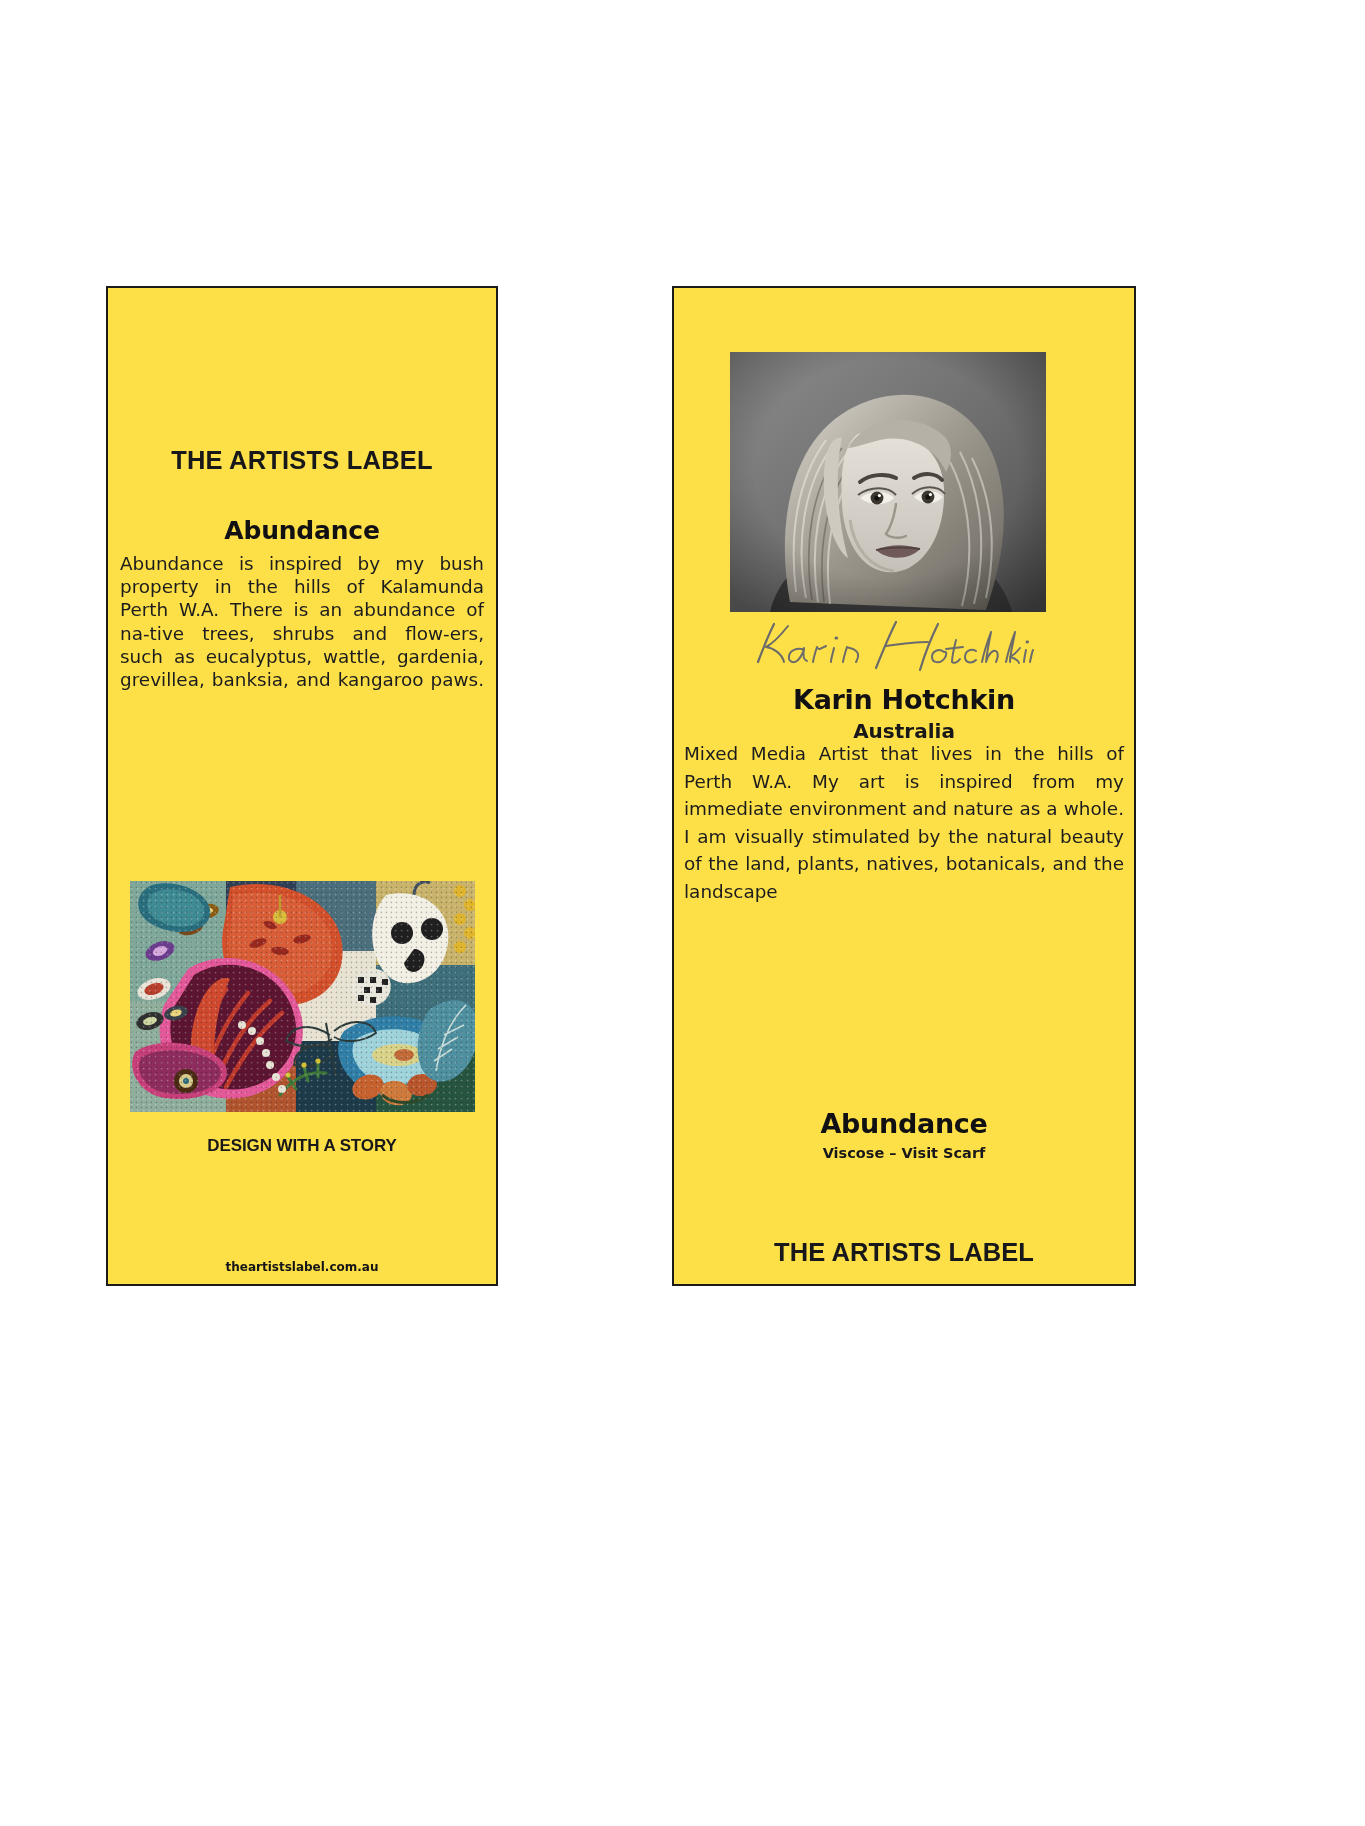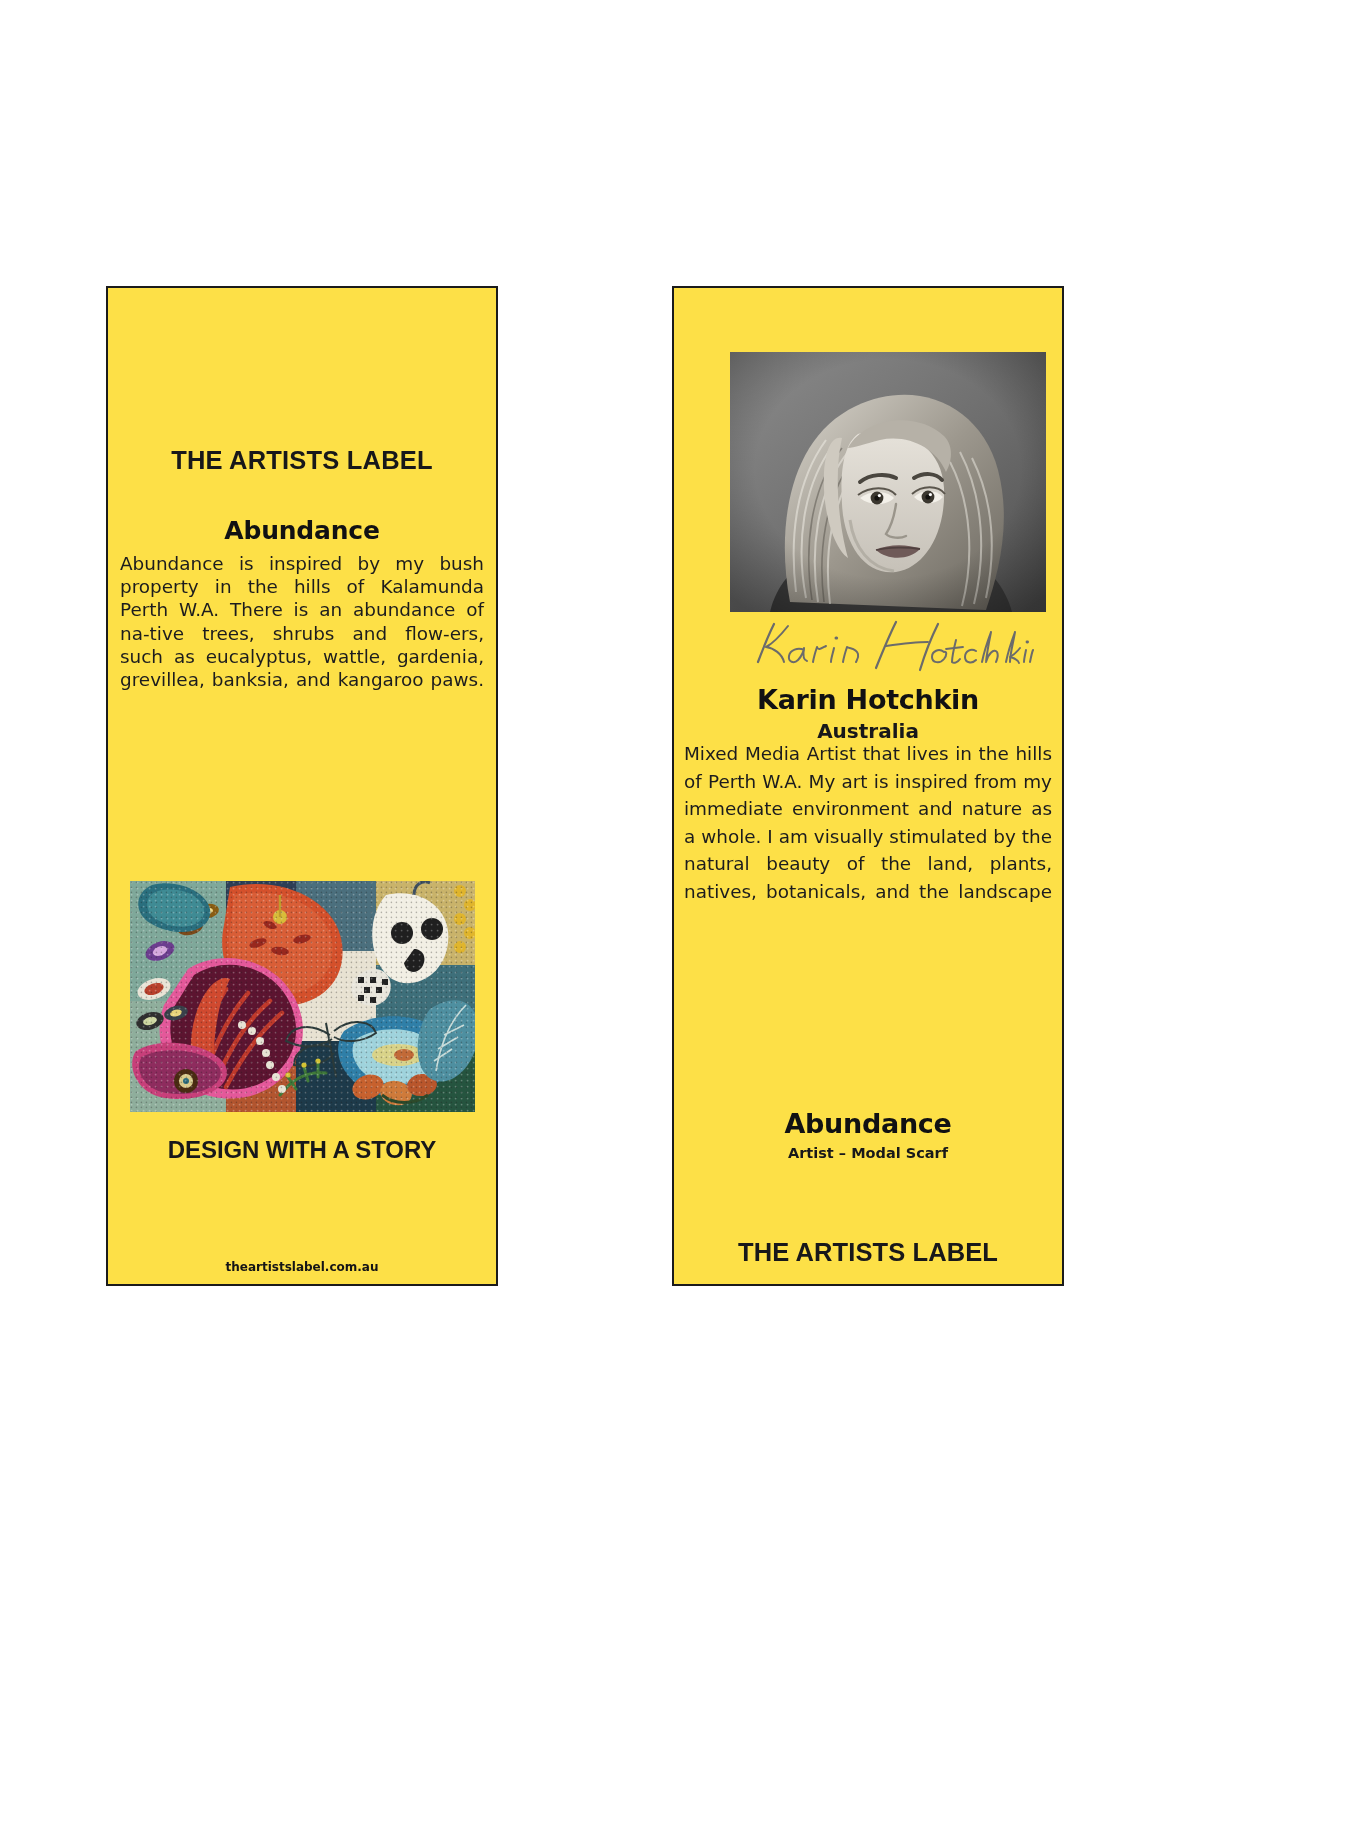--- a/index.html
+++ b/index.html
@@ -22,21 +22,21 @@
   }
 
   
   .panel {
     position: absolute;
     background: #fde047;
     border: 2px solid #1b1b1b;
     box-sizing: border-box;
   }
   .panel-left  { left: 106px; top: 286px; width: 392px; height: 1000px; }
-  .panel-right { left: 672px; top: 286px; width: 392px; height: 1000px; }
+  .panel-right { left: 672px; top: 286px; width: 464px; height: 1000px; }
 
   
   .brand-heading {
     position: absolute;
     left: 0; right: 0;
     top: 158px;
     text-align: center;
     font-size: 25.5px;
     font-weight: 700;
     letter-spacing: 0.2px;
@@ -79,21 +79,21 @@
     overflow: hidden;
     background: #8c8274;
   }
   .artwork svg { display: block; width: 100%; height: 100%; }
 
   .story-line {
     position: absolute;
     left: 0; right: 0;
     top: 848px;
     text-align: center;
-    font-size: 24px;
+    font-size: 17px;
     font-weight: 700;
     color: #18181a;
     font-family: "Liberation Sans", sans-serif;
     letter-spacing: -0.1px;
   }
   .submit-line {
     position: absolute;
     left: 0; right: 0;
     top: 905px;
     text-align: center;
@@ -492,18 +492,18 @@
     </div>
 
     <div class="artist-name">Karin Hotchkin</div>
 
     <div class="artist-country">Australia</div>
 
     <div class="artist-bio">Mixed Media Artist that lives in the hills of Perth W.A. My art is inspired from my immediate environment and nature as a whole. I am visually stimulated by the natural beauty of the land, plants, natives, botanicals, and the landscape</div>
 
     <div class="product-title">Abundance</div>
 
-    <div class="product-sub">Artist – Modal Scarf</div>
+    <div class="product-sub">Viscose – Visit Scarf</div>
 
     <div class="footer-brand">THE ARTISTS LABEL</div>
   </div>
 
 </div>
 
 </body></html>

